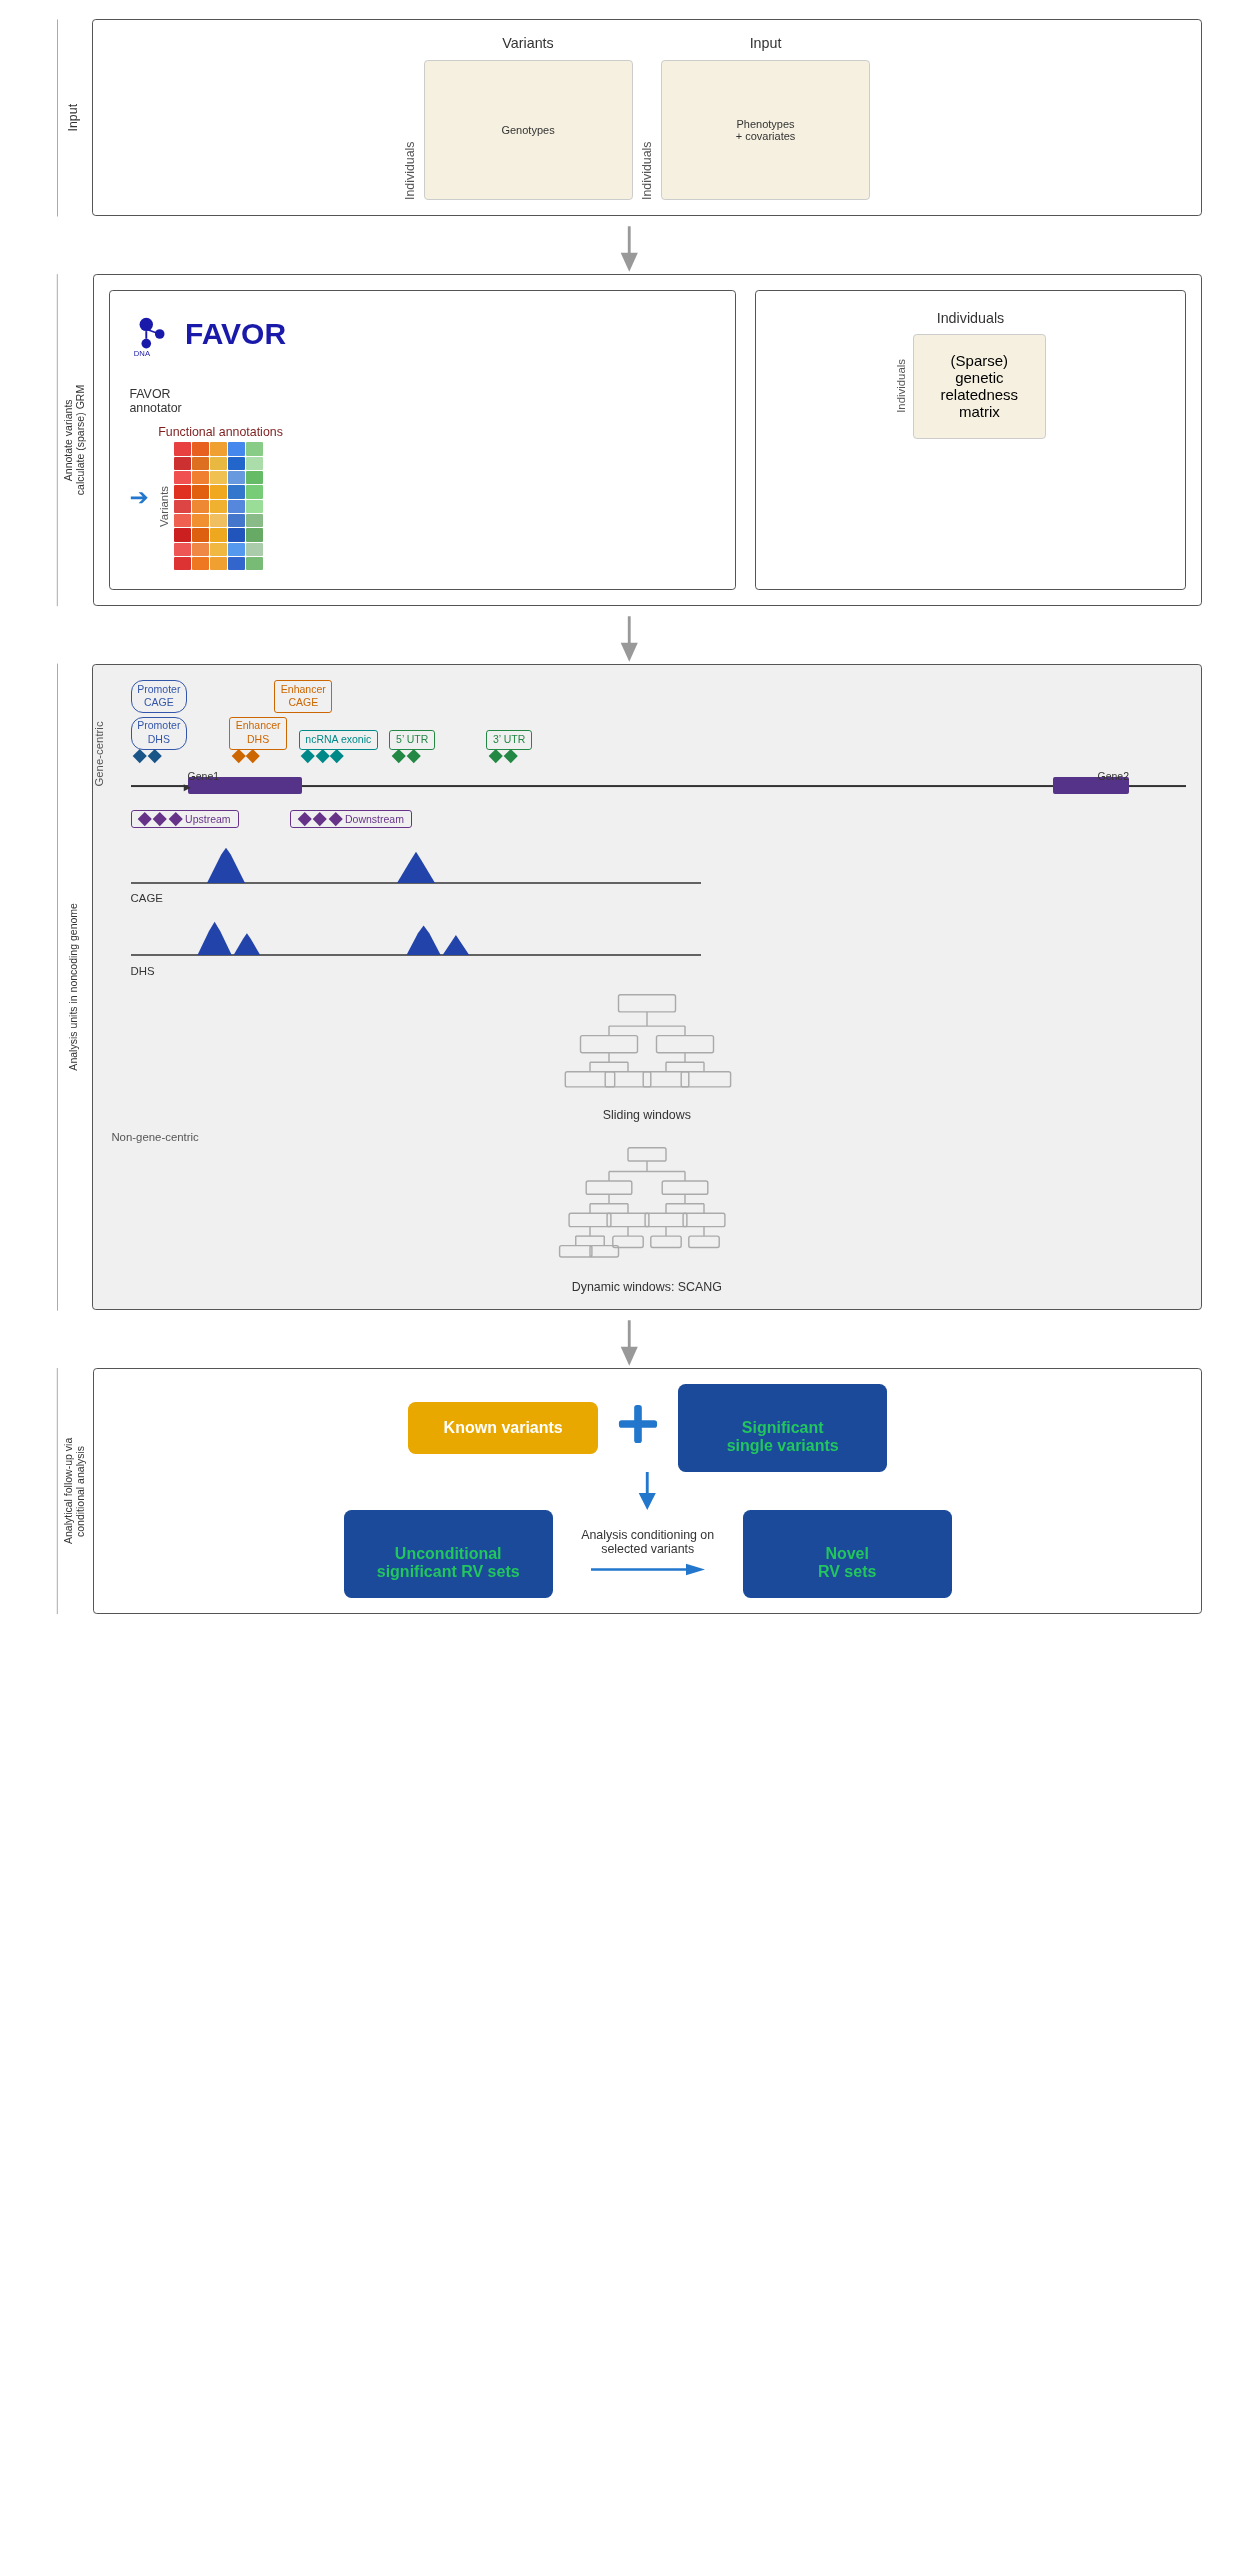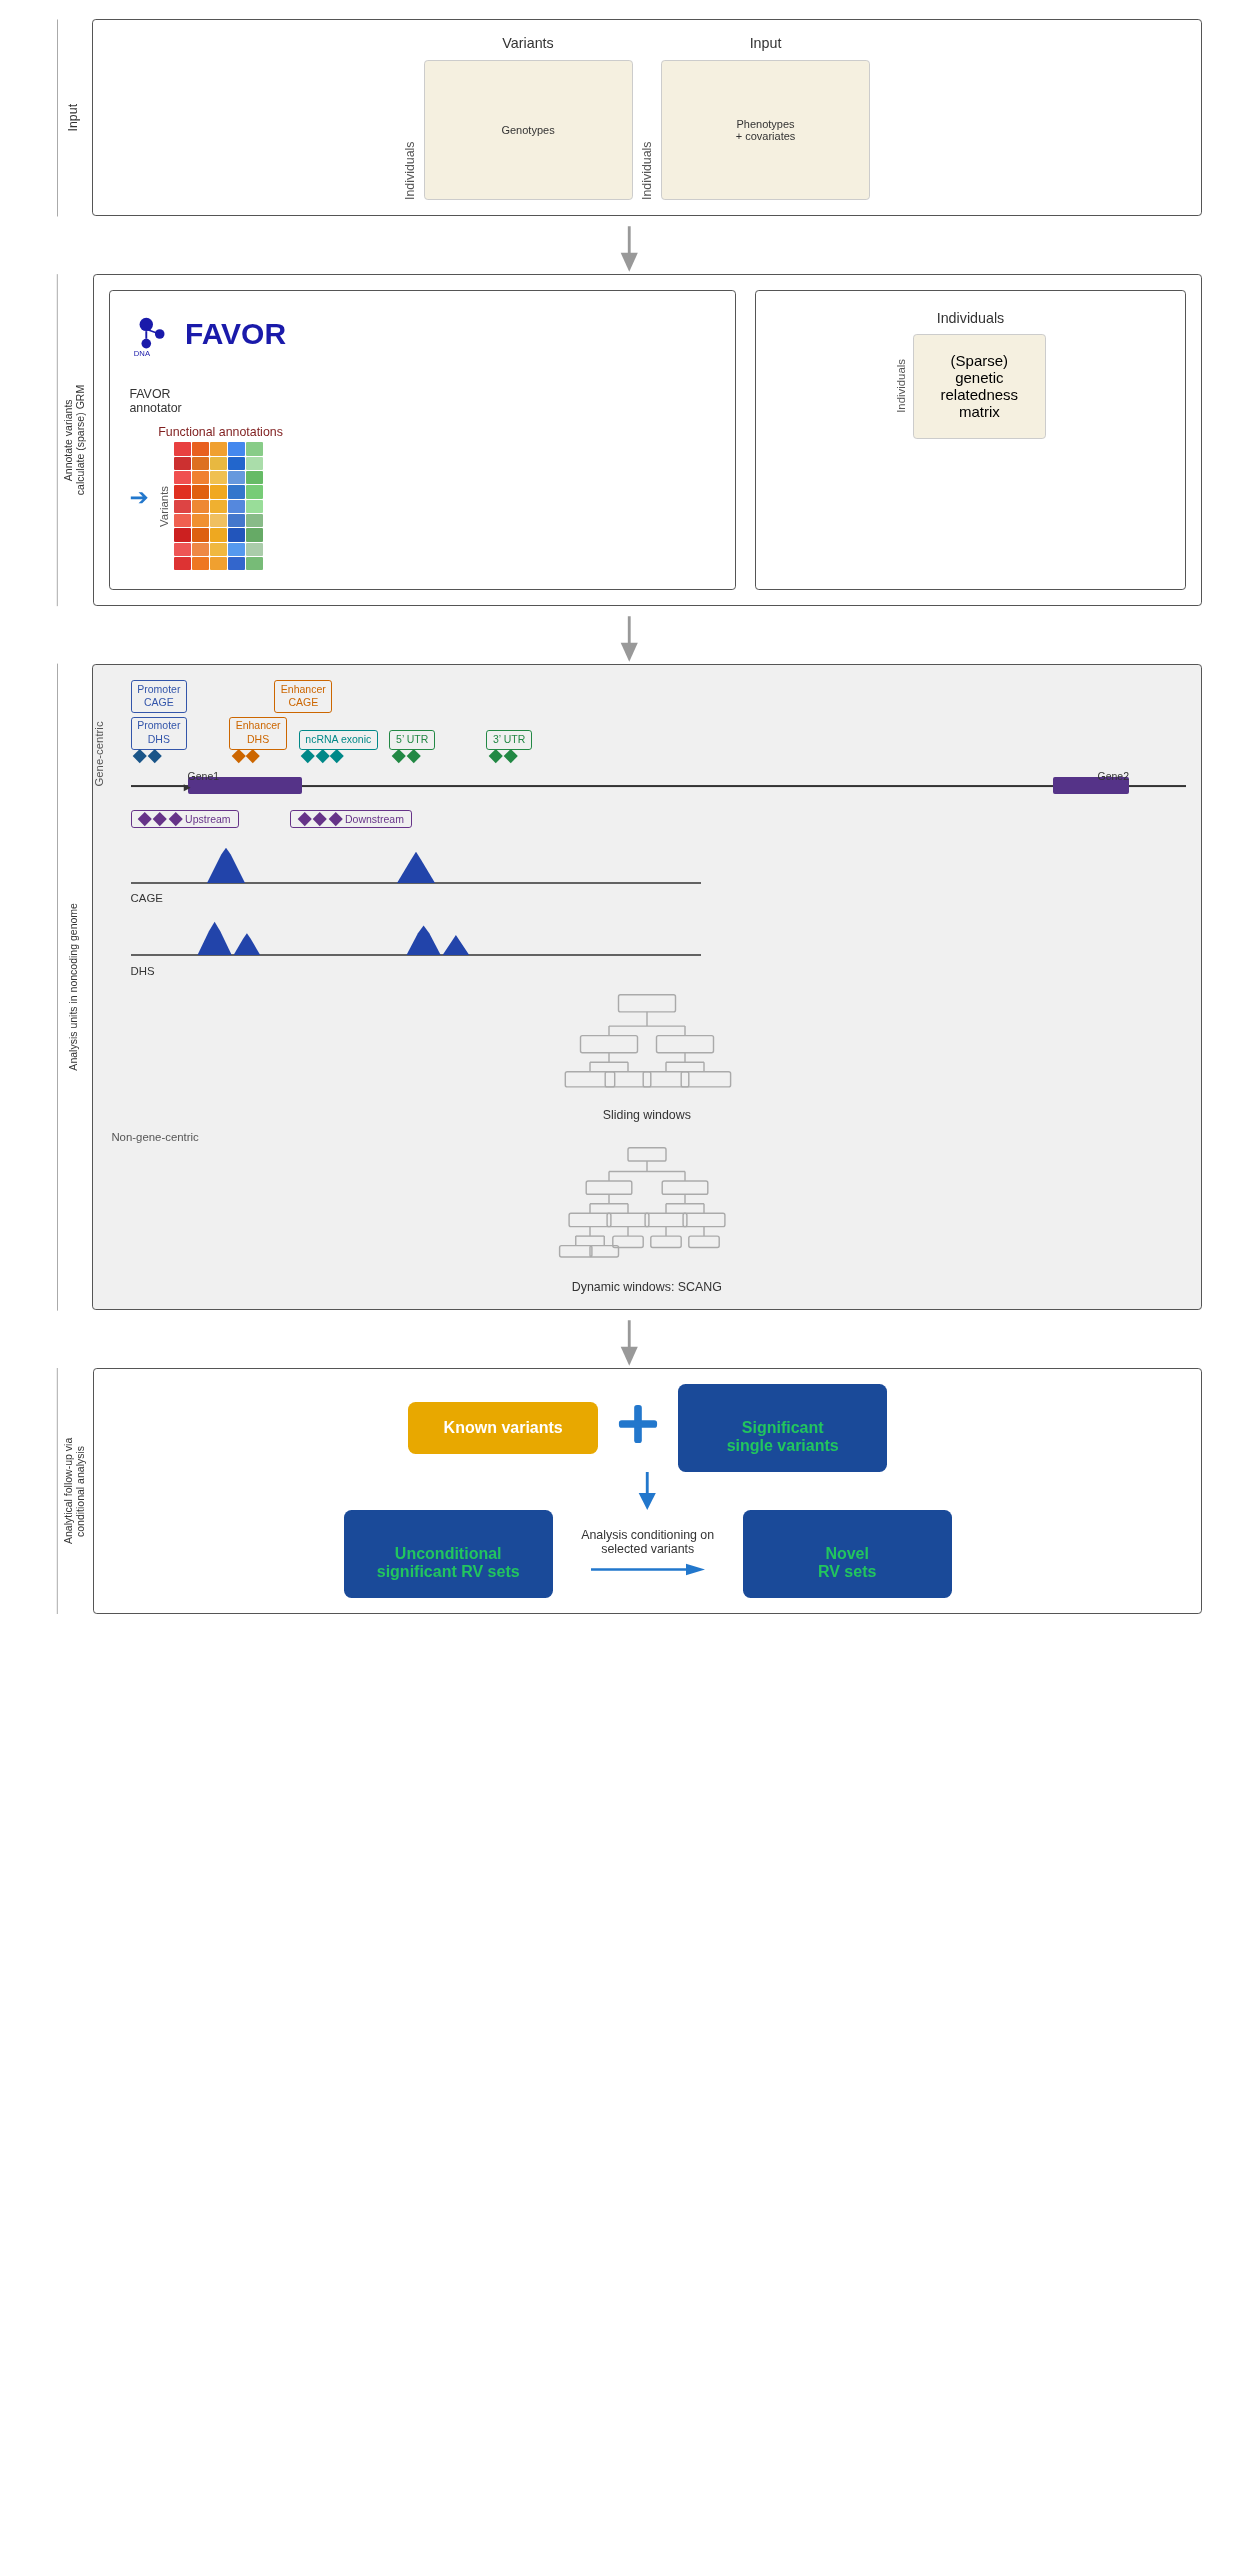--- a/index.html
+++ b/index.html
@@ -204,21 +204,21 @@
     .tag-box {
       border: 1.4px solid;
       border-radius: 2.9px;
       padding: 1.9px 5.7px;
       font-size: 10.5px;
       background: transparent;
       line-height: 1.3;
       text-align: center;
     }
 
-    .tag-blue { border-color: #3355aa; color: #3355aa; }
+    .tag-blue { border-color: #3355aa; color: #3355aa; border-radius: 12px; }
     .tag-orange { border-color: #cc6600; color: #cc6600; }
     .tag-teal { border-color: #008888; color: #008888; }
     .tag-green { border-color: #228844; color: #228844; }
 
     .diamond {
       display: inline-block;
       width: 9.5px;
       height: 9.5px;
       transform: rotate(45deg);
       margin: 0 1px;

